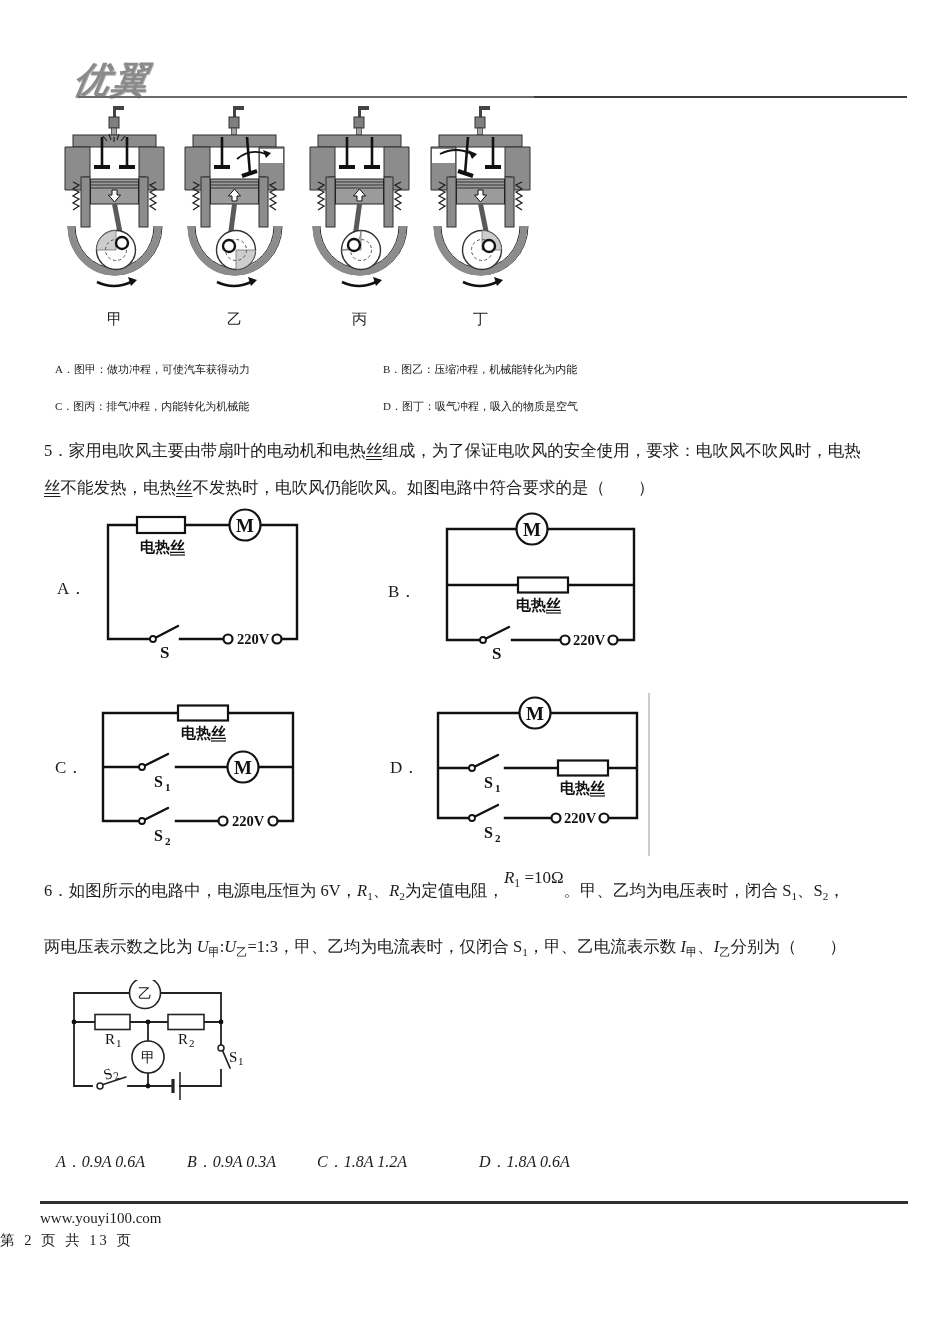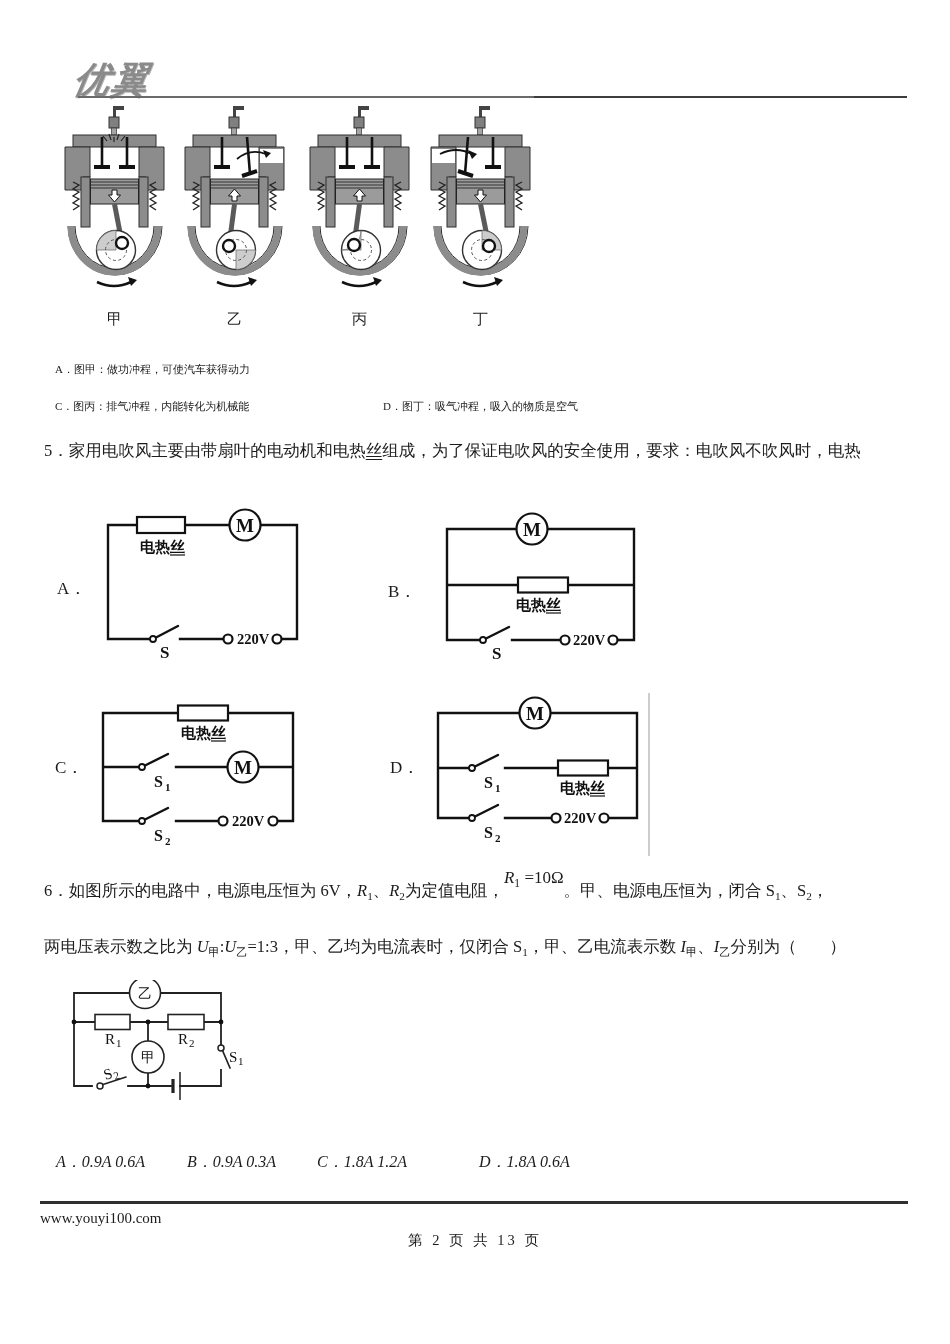--- a/index.html
+++ b/index.html
@@ -34,21 +34,21 @@
   .clabel{font-family:"Liberation Serif",serif;font-weight:bold;font-size:15px;fill:#111;}
   .csub{font-family:"Liberation Serif",serif;font-weight:bold;font-size:11px;fill:#111;}
   .mtext{font-family:"Liberation Serif",serif;font-weight:bold;font-size:19px;fill:#111;}
   .vtext{font-family:"Liberation Serif",serif;font-weight:bold;font-size:14.5px;fill:#111;}
   .rtext{font-family:"Liberation Serif",serif;font-size:15px;fill:#111;}
   .rsub{font-family:"Liberation Serif",serif;font-size:11px;fill:#111;}
   .meterchar{font-family:"Liberation Serif",serif;font-size:14px;fill:#111;}
   #straymark{left:648px;top:693px;width:2px;height:163px;background:#cdcdcd;}
   #frule{left:40px;top:1201px;width:868px;height:3px;background:#2f2f2f;}
   #furl{left:40px;top:1210px;font-size:15px;}
-  #fpage{left:0;right:0;top:1231px;text-align:center;font-size:14.5px;letter-spacing:3px;}
+  #fpage{left:0;right:0;top:1231px;text-align:left;font-size:14.5px;letter-spacing:3px;}
   
   .eng rect,.eng path,.eng line,.eng polyline,.eng polygon,.eng circle{vector-effect:none;}
 </style>
 </head>
 <body>
 
 <div id="page">
 
   <div id="logo" class="abs">优翼</div>
   <div id="hrule" class="abs"></div>
@@ -196,25 +196,29 @@
       <polygon points="69,182 75,176 66,173" fill="#111"></polygon>
     </svg>
 
     <div class="abs eng-label" style="left:2px;top:206px;width:105px;text-align:center;">甲</div>
     <div class="abs eng-label" style="left:122px;top:206px;width:105px;text-align:center;">乙</div>
     <div class="abs eng-label" style="left:247px;top:206px;width:105px;text-align:center;">丙</div>
     <div class="abs eng-label" style="left:368px;top:206px;width:105px;text-align:center;">丁</div>
   </div>
 
   <div class="abs opt" style="left:55px;top:362px;"><span>A．</span><span>图甲：做功冲程，可使汽车获得动力</span></div>
+  <div class="abs opt" style="left:383px;top:362px;"><span>B．</span><span>图乙：压缩冲程，机械能转化为内能</span></div>
   <div class="abs opt" style="left:55px;top:399px;"><span>C．</span><span>图丙：排气冲程，内能转化为机械能</span></div>
   <div class="abs opt" style="left:383px;top:399px;"><span>D．</span><span>图丁：吸气冲程，吸入的物质是空气</span></div>
 
   <div class="abs txt" style="left:44px;top:441px;">
     <span>5．家用电吹风主要由带扇叶的电动机和电热</span><span class="u">丝</span><span>组成，为了保证电吹风的安全使用，要求：电吹风不吹风时，电热</span>
+  </div>
+  <div class="abs txt" style="left:44px;top:478px;">
+    <span class="u">丝</span><span>不能发热，电热</span><span class="u">丝</span><span>不发热时，电吹风仍能吹风。如图电路中符合要求的是（　　）</span>
   </div>
 
   <div class="abs circ-letter" style="left:57px;top:577px;">A．</div>
   <svg class="abs" style="left:98px;top:500px;" width="210" height="170" viewBox="0 0 210 170">
     <path class="wire" d="M10,25 H39 M87,25 H131.5 M162.5,25 H199 M10,25 V139 M199,25 V139 M10,139 H52 M82,139 H125.5 M183.5,139 H199"></path>
     <rect class="comp" x="39" y="17" width="48" height="16"></rect>
     <text class="clabel" x="42" y="52"><tspan>电热</tspan><tspan>丝</tspan></text>
     <line x1="72" y1="55" x2="87" y2="55" stroke="#111" stroke-width="1.2"></line>
     <circle class="comp" cx="147" cy="25" r="15.5"></circle>
     <text class="mtext" x="147" y="31.5" text-anchor="middle">M</text>
@@ -280,21 +284,21 @@
     <text class="clabel" x="52" y="143" style="font-size:16px">S</text>
     <text class="csub" x="63" y="147">2</text>
     <circle class="term" cx="124" cy="123" r="4.5"></circle>
     <text class="vtext" x="148" y="128" text-anchor="middle">220V</text>
     <circle class="term" cx="172" cy="123" r="4.5"></circle>
   </svg>
 
   <div id="straymark" class="abs"></div>
 
   <div class="abs txt" style="left:44px;top:880px;">
-    <span>6．如图所示的电路中，电源电压恒为 6V，</span><i class="v">R</i><sub>1</sub><span>、</span><i class="v">R</i><sub>2</sub><span>为定值电阻，</span><span class="eq"><i>R</i><sub>1</sub><span> =10Ω</span></span><span>。</span><span>甲、电源电压恒为，闭合 S</span><sub>1</sub><span>、S</span><sub>2</sub><span>，</span>
+    <span>6．如图所示的电路中，电源电压恒为 6V，</span><i class="v">R</i><sub>1</sub><span>、</span><i class="v">R</i><sub>2</sub><span>为定值电阻，</span><span class="eq"><i>R</i><sub>1</sub><span> =10Ω</span></span><span>。</span><span>甲、乙均为电压表时，闭合 S</span><sub>1</sub><span>、S</span><sub>2</sub><span>，</span>
   </div>
   <div class="abs txt" style="left:44px;top:937px;">
     <span>两电压表示数之比为 </span><i class="v">U</i><sub>甲</sub><span>:</span><i class="v">U</i><sub>乙</sub><span>=1:3，甲、乙均为电流表时，仅闭合 S</span><sub>1</sub><span>，甲、乙电流表示数 </span><i class="v">I</i><sub>甲</sub><span>、</span><i class="v">I</i><sub>乙</sub><span>分别为（　　）</span>
   </div>
 
   <svg class="abs" style="left:66px;top:980px;" width="185" height="130" viewBox="0 0 185 130">
     <path class="wire6" d="M8,13 H63 M95,13 H155 M8,13 V106 M155,13 V65 M155,90 V106 M8,42 H29 M64,42 H102 M138,42 H155 M8,106 H26 M62,106 H105 M114,106 H155 M82,42 V61 M82,93 V106"></path>
     <circle class="comp6" cx="79" cy="13" r="15.5"></circle>
     <text class="meterchar" x="79" y="18" text-anchor="middle">乙</text>
     <rect class="comp6" x="29" y="34.5" width="35" height="15"></rect>

